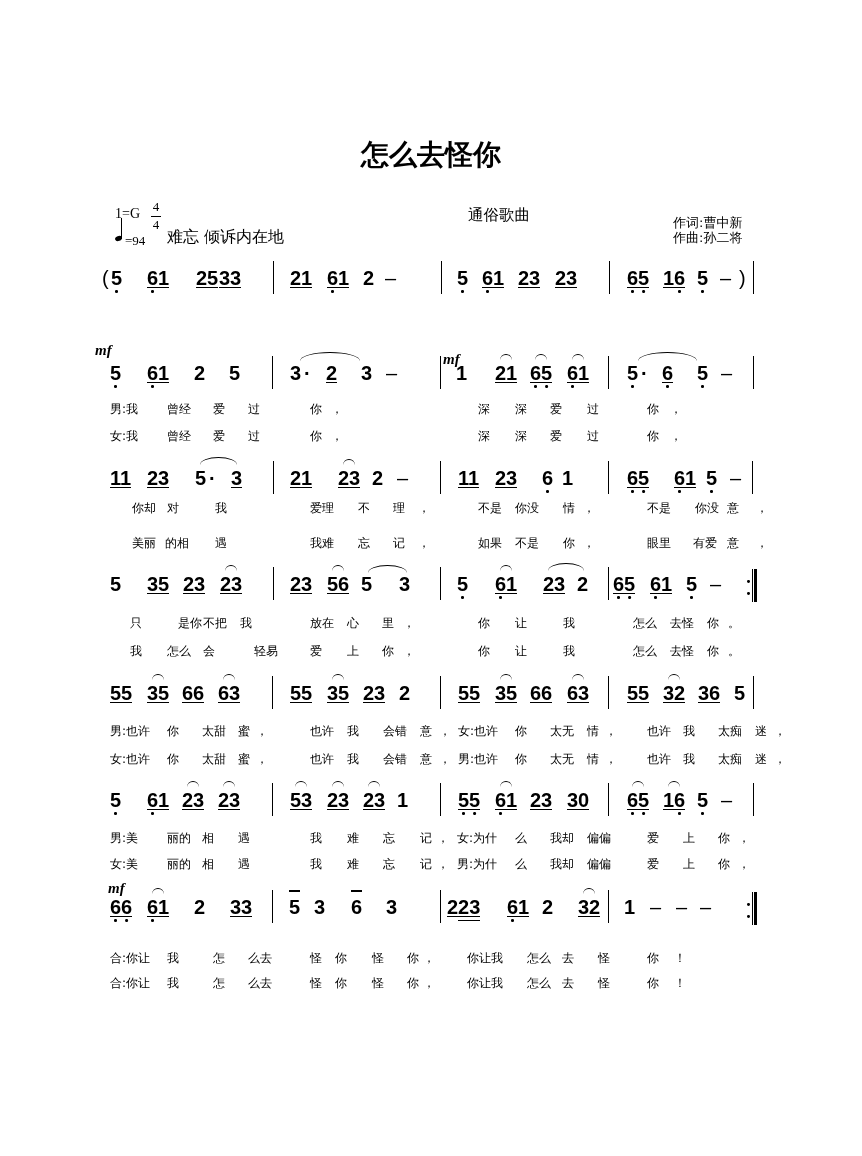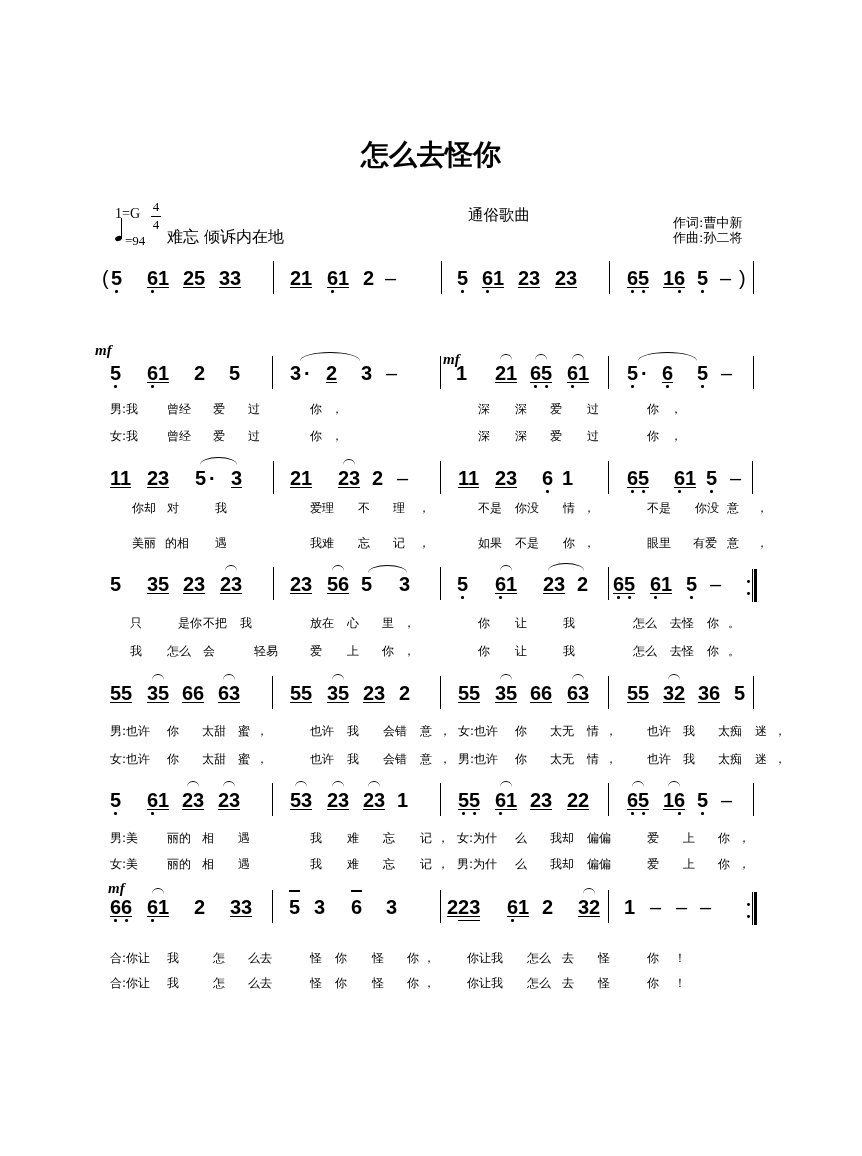--- a/index.html
+++ b/index.html
@@ -60,21 +60,21 @@
   <div class="hdr tempo">=94</div>
   <div class="hdr expr">难忘 倾诉内在地</div>
   <div class="hdr genre">通俗歌曲</div>
   <div class="hdr credit lyricist">作词:曹中新</div>
   <div class="hdr credit composer">作曲:孙二将</div>
 
   <div class="row" style="top:269px">
     <span class="n plain" style="left:102px">(</span>
     <span class="n lo-a" style="left:111px">5</span>
     <span class="n u1 lo-a" style="left:147px">61</span>
-    <span class="n u1" style="left:183px">25</span>
+    <span class="n u1" style="left:196px">25</span>
     <span class="n u1" style="left:219px">33</span>
     <span class="bar" style="left:273px"></span>
     <span class="n u1" style="left:290px">21</span>
     <span class="n u1 lo-a" style="left:327px">61</span>
     <span class="n" style="left:363px">2</span>
     <span class="n plain" style="left:385px">–</span>
     <span class="bar" style="left:441px"></span>
     <span class="n lo-a" style="left:457px">5</span>
     <span class="n u1 lo-a" style="left:482px">61</span>
     <span class="n u1" style="left:518px">23</span>
@@ -343,21 +343,21 @@
     <span class="n u1 tie" style="left:218px">23</span>
     <span class="bar" style="left:272px"></span>
     <span class="n u1 tie" style="left:290px">53</span>
     <span class="n u1 tie" style="left:327px">23</span>
     <span class="n u1 tie" style="left:363px">23</span>
     <span class="n" style="left:397px">1</span>
     <span class="bar" style="left:440px"></span>
     <span class="n u1 lo-ab" style="left:458px">55</span>
     <span class="n u1 tie lo-a" style="left:495px">61</span>
     <span class="n u1" style="left:530px">23</span>
-    <span class="n u1" style="left:567px">22</span>
+    <span class="n u1" style="left:567px">30</span>
     <span class="bar" style="left:608px"></span>
     <span class="n u1 tie lo-ab" style="left:627px">65</span>
     <span class="n u1 tie lo-b" style="left:663px">16</span>
     <span class="n lo-a" style="left:697px">5</span>
     <span class="n plain" style="left:721px">–</span>
     <span class="bar" style="left:753px"></span>
 
     <div class="lyr" style="top:40px">
       <span class="ly" style="left:90px">男:美</span>
       <span class="ly" style="left:147px">丽的</span>

